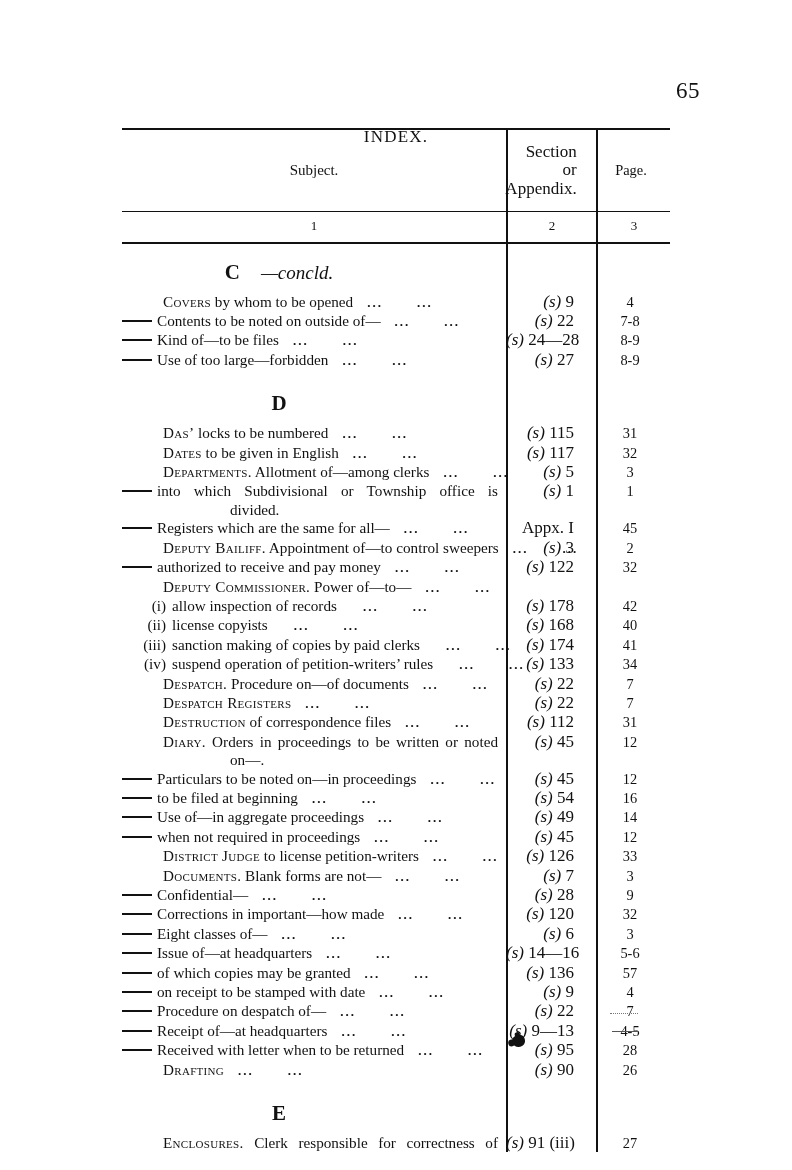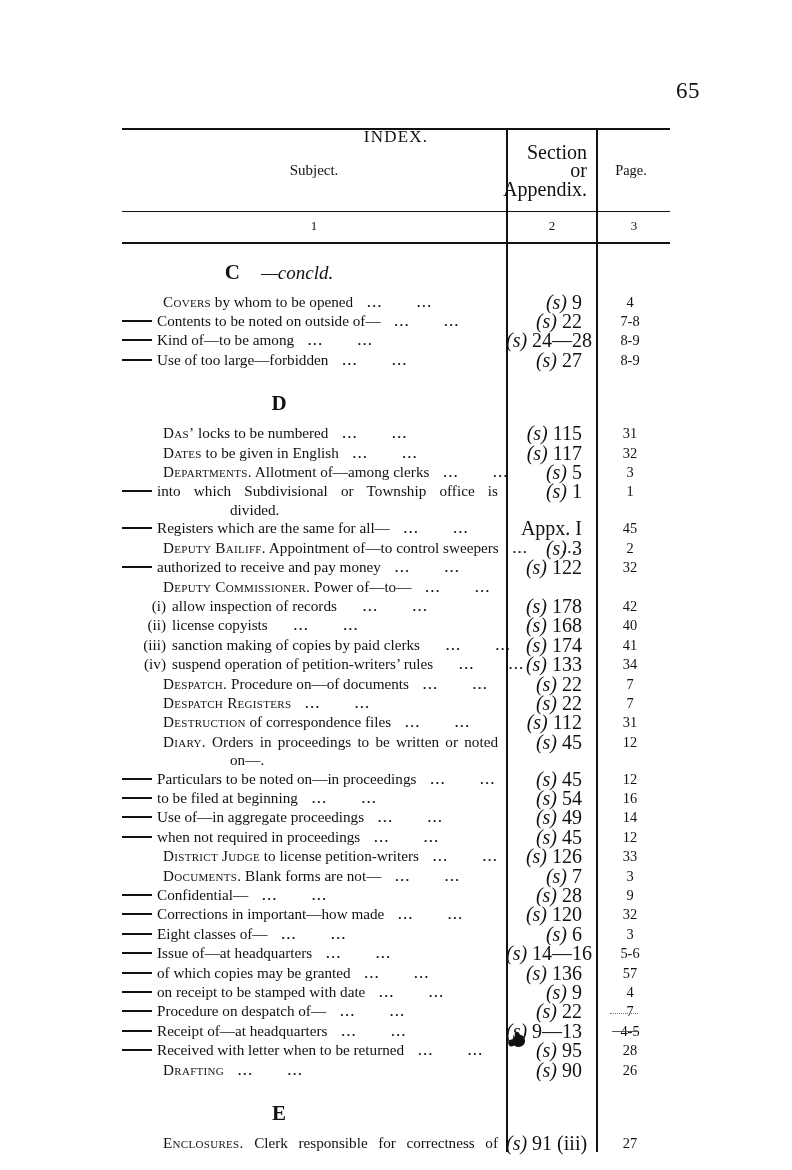--- a/index.html
+++ b/index.html
@@ -129,22 +129,22 @@
   }
   .subject.wrapjust {
     white-space: normal;
     text-align: justify;
     text-align-last: justify;
   }
   .sec {
     width: 90px;
     box-sizing: border-box;
     text-align: right;
-    padding-right: 14px;
-    font-size: 20px;
+    padding-right: 22px;
+    font-size: 17px;
     line-height: 18.4px;
     white-space: nowrap;
   }
   .pg {
     width: 74px;
     box-sizing: border-box;
     text-align: center;
     padding-right: 6px;
     font-size: 14.4px;
     line-height: 18.4px;
@@ -319,21 +319,21 @@
             <div class="subject"><span class="hw">Covers</span><span> by whom to be opened</span><span class="dots" style="margin-left: 14px;">...</span><span class="dots" style="margin-left: 34px;">...</span></div>
             <div class="sec"><span class="ital">(s)</span> 9</div>
             <div class="pg">4</div>
           </div>
           <div class="row">
             <div class="subject"><span class="lead"></span><span>Contents to be noted on outside of—</span><span class="dots" style="margin-left: 14px;">...</span><span class="dots" style="margin-left: 34px;">...</span></div>
             <div class="sec"><span class="ital">(s)</span> 22</div>
             <div class="pg">7-8</div>
           </div>
           <div class="row">
-            <div class="subject"><span class="lead"></span><span>Kind of—to be among</span><span class="dots" style="margin-left: 14px;">...</span><span class="dots" style="margin-left: 34px;">...</span></div>
+            <div class="subject"><span class="lead"></span><span>Kind of—to be files</span><span class="dots" style="margin-left: 14px;">...</span><span class="dots" style="margin-left: 34px;">...</span></div>
             <div class="sec"><span class="ital">(s)</span> 24—28</div>
             <div class="pg">8-9</div>
           </div>
           <div class="row">
             <div class="subject"><span class="lead"></span><span>Use of too large—forbidden</span><span class="dots" style="margin-left: 14px;">...</span><span class="dots" style="margin-left: 34px;">...</span></div>
             <div class="sec"><span class="ital">(s)</span> 27</div>
             <div class="pg">8-9</div>
           </div>
           <div class="gap-sm"></div>
           <div class="letter-row">

